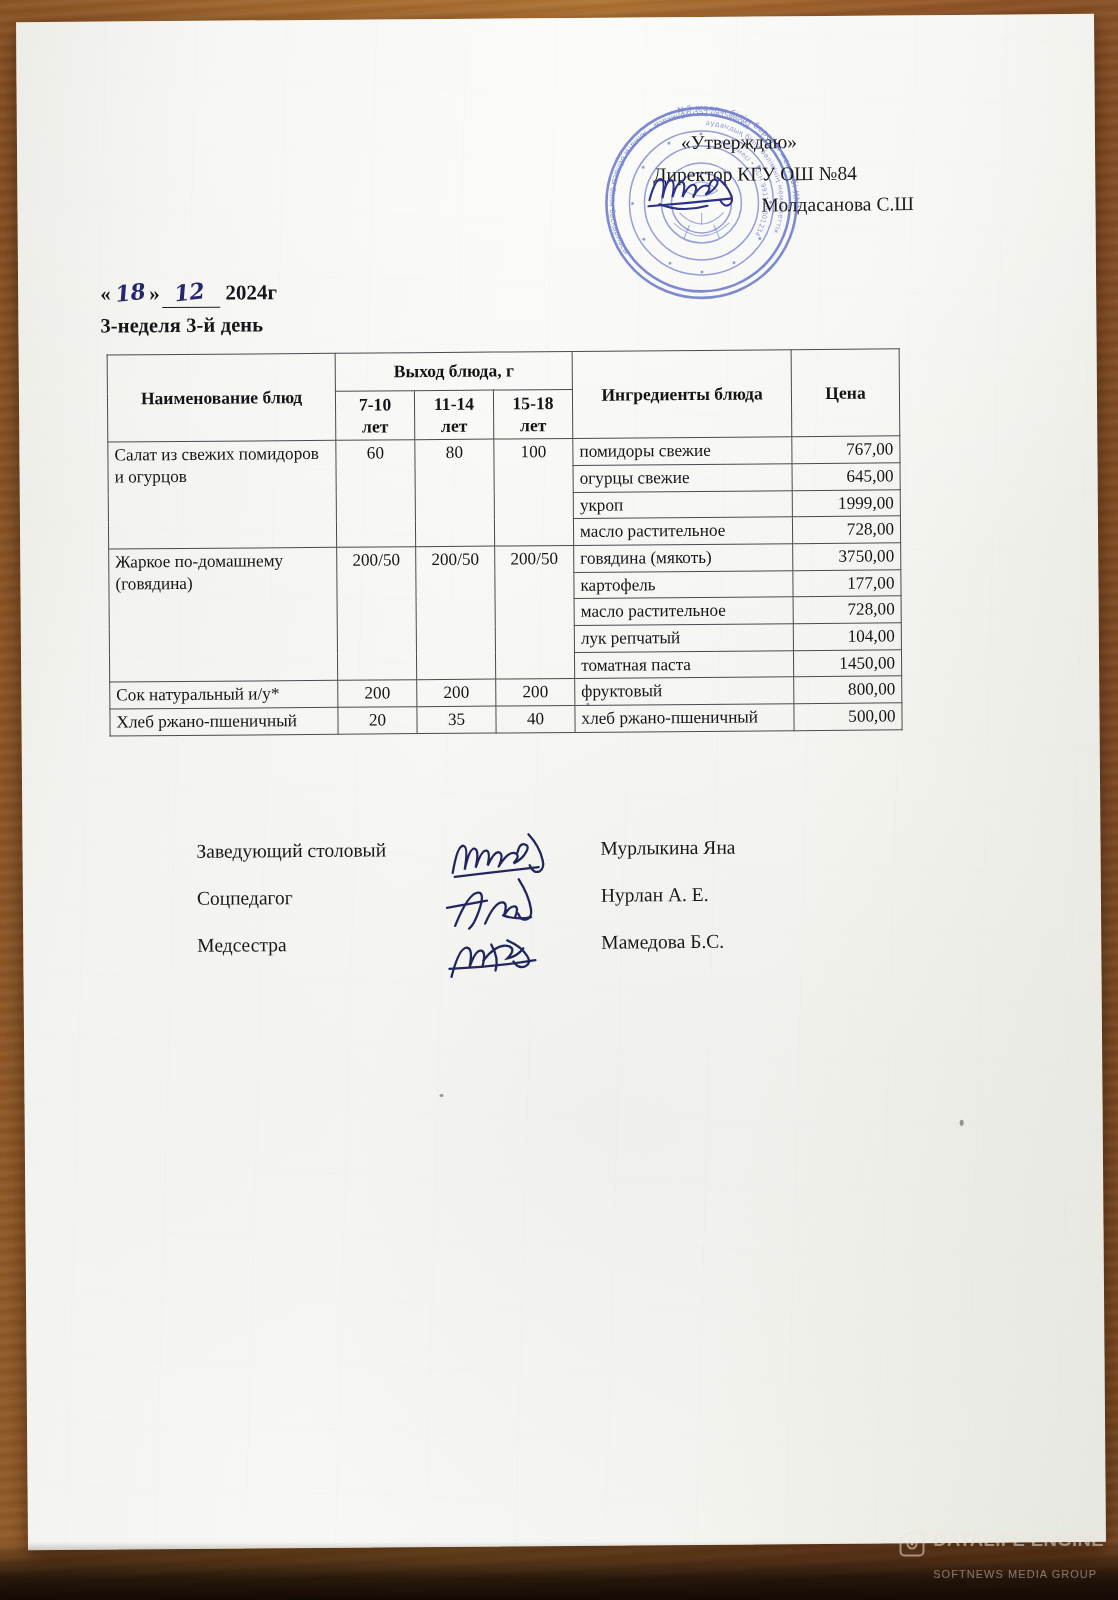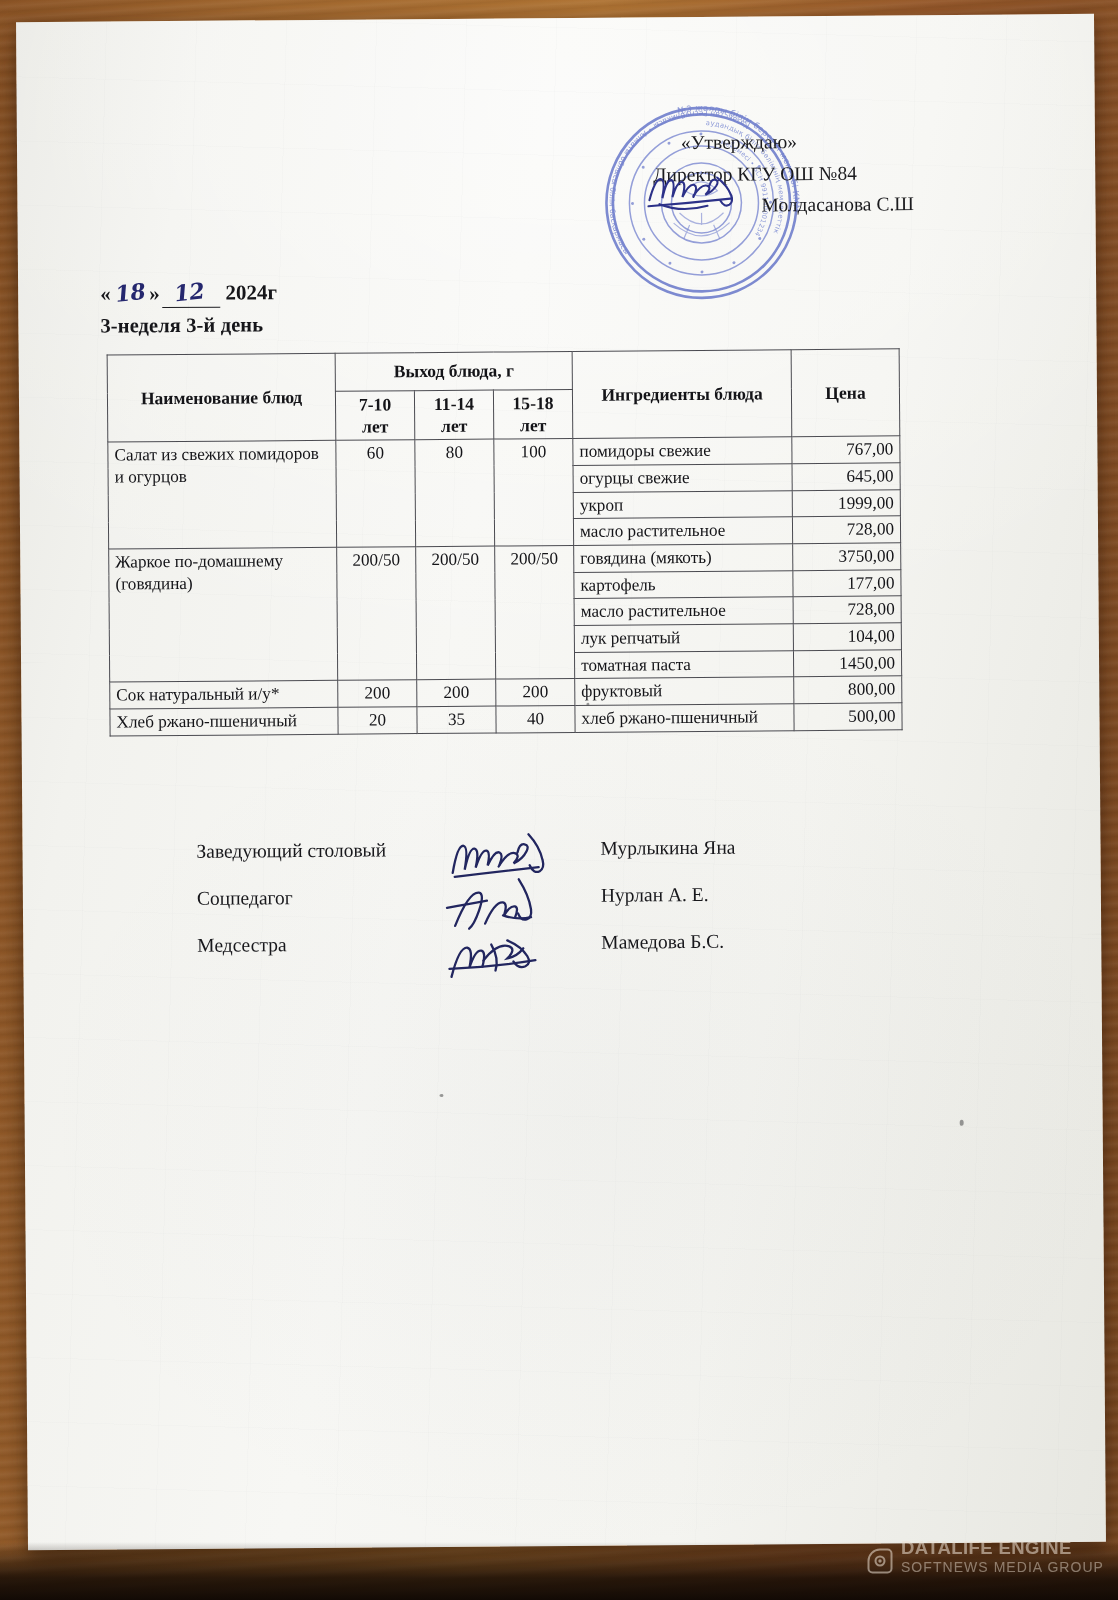--- a/index.html
+++ b/index.html
@@ -193,31 +193,31 @@
   .sig-person {
     font-size: 19.5px;
     color: #18181c;
     white-space: nowrap;
     padding-left: 16px;
   }
 
   
   #watermark {
     position: absolute;
-    right: 14px; bottom: 26px;
-    display: flex; align-items: flex-end; gap: 8px;
+    right: 14px; bottom: 20px;
+    display: flex; align-items: flex-start; gap: 8px;
     color: rgba(236,226,214,0.55);
     font-family: "Liberation Sans", sans-serif;
     z-index: 6;
   }
   #watermark-logo { width: 26px; height: 26px; flex: 0 0 26px; }
   #watermark-logo svg { width: 100%; height: 100%; display: block; }
   #watermark-text { line-height: 1.0; }
   #watermark-title { font-size: 18.5px; font-weight: 700; letter-spacing: .4px; }
-  #watermark-sub { font-size: 14px; letter-spacing: 1.05px; margin-top: 3px; opacity: .85; }
+  #watermark-sub { font-size: 11px; letter-spacing: 1.05px; margin-top: 20px; opacity: .85; }
 
   .spot { position: absolute; background: #4a4a4a; border-radius: 50%; opacity: .55; }
 </style>
 </head>
 <body>
 
 <div id="desk">
 
   <div id="paper">
     <div id="paper-texture"></div>

